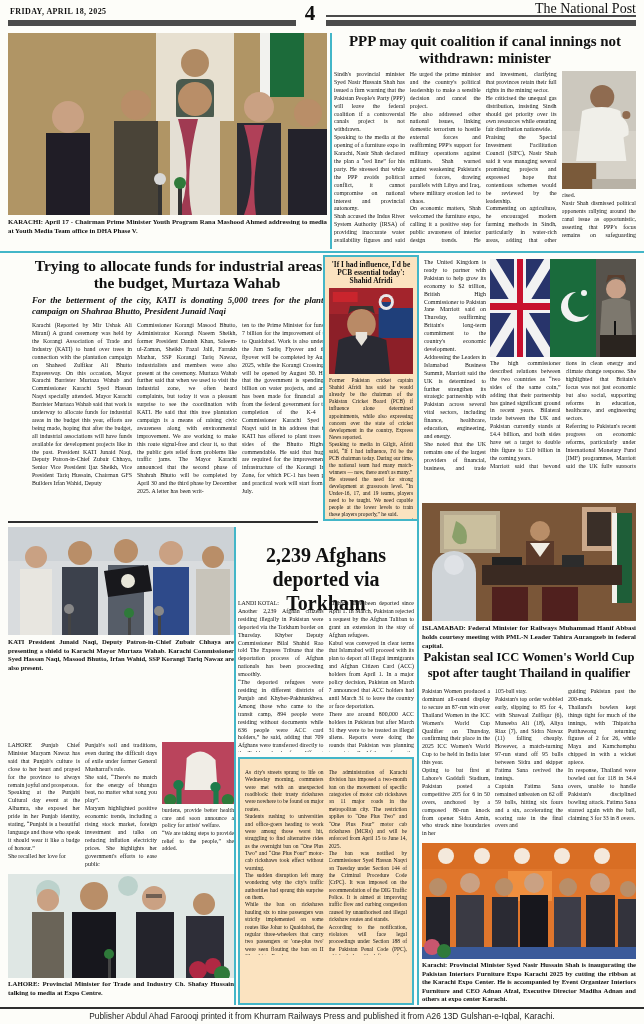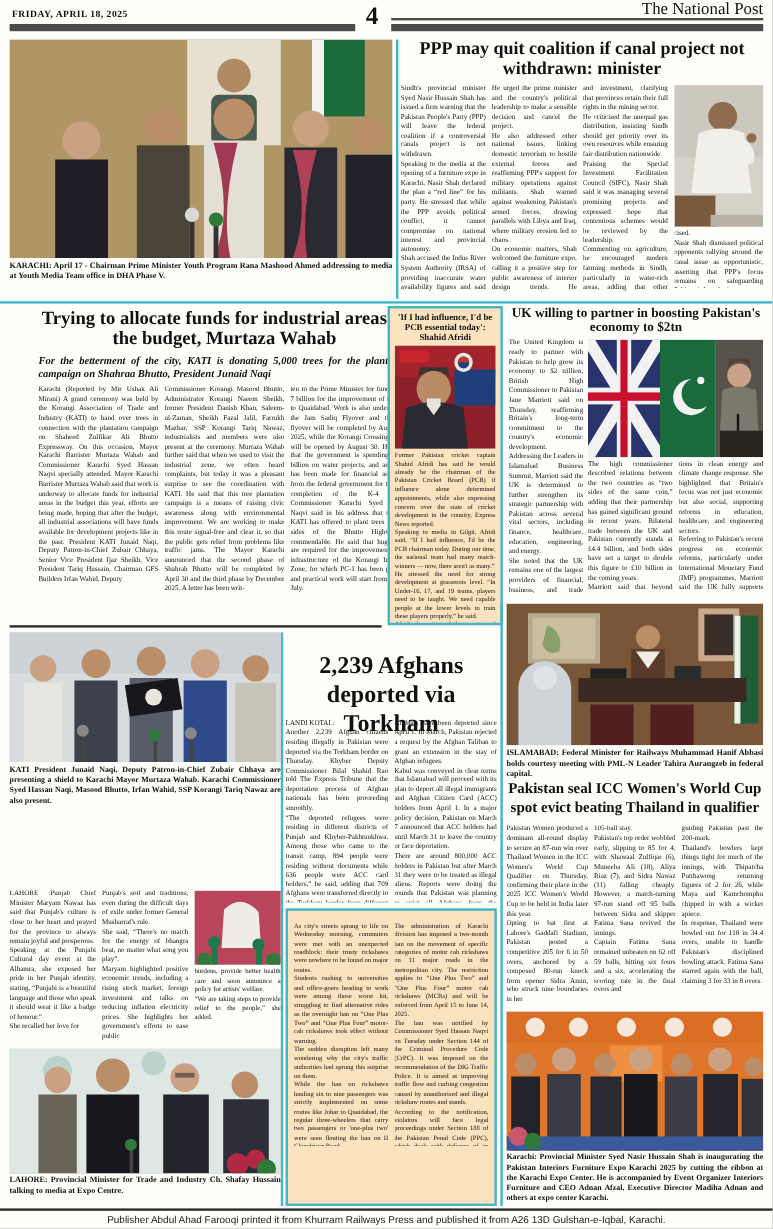--- a/index.html
+++ b/index.html
@@ -70,21 +70,21 @@
         <circle cx="152" cy="146" r="6" fill="#d8d8d8"></circle>
       <rect x="170" y="154" width="4" height="28" fill="#333"></rect>
         <circle cx="172" cy="150" r="6" fill="#2f7a3a"></circle>
     </svg>
   </div>
   <div class="abs caption" style="left:8px;top:218px;width:319px;">KARACHI: April 17 - Chairman Prime Minister Youth Program Rana Mashood Ahmed addressing to media at Youth Media Team office in DHA Phase V.</div>
 
   <div class="vline" style="left:330px;top:33px;height:216px;"></div>
 
   <div class="abs" style="left:334px;top:33px;width:302px;">
-    <div class="headline" style="font-size:15px;">PPP may quit coalition if canal project not withdrawn: minister</div>
+    <div class="headline" style="font-size:15px;">PPP may quit coalition if canal innings not withdrawn: minister</div>
     <div class="cols" style="margin-top:5px;height:172px;">
       <div class="col">Sindh's provincial minister Syed Nasir Hussain Shah has issued a firm warning that the Pakistan People's Party (PPP) will leave the federal coalition if a controversial canals project is not withdrawn.
 Speaking to the media at the opening of a furniture expo in Karachi, Nasir Shah declared the plan a “red line” for his party. He stressed that while the PPP avoids political conflict, it cannot compromise on national interest and provincial autonomy.
 Shah accused the Indus River System Authority (IRSA) of providing inaccurate water availability figures and said recent assessments show insufficient water for the proposed scheme.</div>
       <div class="col">He urged the prime minister and the country's political leadership to make a sensible decision and cancel the project.
 He also addressed other national issues, linking domestic terrorism to hostile external forces and reaffirming PPP's support for military operations against militants. Shah warned against weakening Pakistan's armed forces, drawing parallels with Libya and Iraq, where military erosion led to chaos.
 On economic matters, Shah welcomed the furniture expo, calling it a positive step for public awareness of interior design trends. He acknowledged Pakistan's mineral wealth but stressed the need for technology</div>
       <div class="col">and investment, clarifying that provinces retain their full rights in the mining sector.
 He criticised the unequal gas distribution, insisting Sindh should get priority over its own resources while ensuring fair distribution nationwide.
 Praising the Special Investment Facilitation Council (SIFC), Nasir Shah said it was managing several promising projects and expressed hope that contentious schemes would be reviewed by the leadership.
@@ -138,21 +138,20 @@
       </svg>
     </div>
     <div class="boxtext" style="margin-top:3px;height:150px;">Former Pakistan cricket captain Shahid Afridi has said he would already be the chairman of the Pakistan Cricket Board (PCB) if influence alone determined appointments, while also expressing concern over the state of cricket development in the country, Express News reported.
 Speaking to media in Gilgit, Afridi said, “If I had influence, I'd be the PCB chairman today. During our time, the national team had many match-winners — now, there aren't as many.”
 He stressed the need for strong development at grassroots level. “In Under-16, 17, and 19 teams, players need to be taught. We need capable people at the lower levels to train these players properly,” he said.
 Afridi also criticised the structure of domestic cricket and the political nature of PCB appointments. “If you hand over domestic cricket to a businessman, no one will understand it,” he remarked. “Every PCB chairman comes in on political grounds. Changing faces won't change the system.”
 Addressing local talent, Afridi said, “If there's talent in Gilgit-Baltistan, it won't go to waste.” He added that if he were to join the PCB in any capacity, it would be for the sake of Pakistan. “I don't want any contract or perks,” he stated.</div>
   </div>
 
   <div class="abs" style="left:424px;top:255px;width:212px;">
-    <div class="headline" style="font-size:11px;">UK willing to partner in boosting Pakistan's economy to $2tn</div>
     <div style="display:flex;gap:4px;margin-top:4px;height:212px;overflow:hidden;">
       <div class="col" style="flex:0 0 62px;">The United Kingdom is ready to partner with Pakistan to help grow its economy to $2 trillion, British High Commissioner to Pakistan Jane Marriott said on Thursday, reaffirming Britain's long-term commitment to the country's economic development.
 Addressing the Leaders in Islamabad Business Summit, Marriott said the UK is determined to further strengthen its strategic partnership with Pakistan across several vital sectors, including finance, healthcare, education, engineering, and energy.
 She noted that the UK remains one of the largest providers of financial, business, and trade services globally, and sees great potential in Pakistan's economy, especially given its young and dynamic population.
 “If Pakistan continues on its current path of reforms and economic stability, there's every reason to believe its economy could reach the $2 trillion mark,” Marriott said.</div>
       <div style="flex:1;overflow:hidden;">
         <div class="photo" style="height:98px;">
           <svg viewBox="0 0 146 98" preserveAspectRatio="none">
             <rect width="60" height="98" fill="#28346b"></rect>
             <path d="M0 0 L60 98 M60 0 L0 98" stroke="#f2f2f2" stroke-width="10"></path>
@@ -308,21 +307,21 @@
       <rect x="70" y="54" width="30" height="8" fill="#222"></rect>
       <path d="M10 70 a22 22 0 0 1 44 0 v48 h-44z" fill="#cfd4d8"></path>
       <circle cx="32" cy="62" r="10" fill="#dfe2e6"></circle>
       <path d="M70 84 h36 v34 h-36z" fill="#50201e"></path>
         <path d="M120 84 h36 v34 h-36z" fill="#50201e"></path>
       <rect x="140" y="52" width="22" height="12" fill="#2c2c2c"></rect>
     </svg>
   </div>
   <div class="abs caption" style="left:422px;top:624px;width:214px;">ISLAMABAD: Federal Minister for Railways Muhammad Hanif Abbasi holds courtesy meeting with PML-N Leader Tahira Aurangzeb in federal capital.</div>
 
-  <div class="abs headline" style="left:422px;top:650px;width:214px;font-size:12.5px;line-height:1.25;">Pakistan seal ICC Women's World Cup spot evict beating Thailand in qualifier</div>
+  <div class="abs headline" style="left:422px;top:650px;width:214px;font-size:12.5px;line-height:1.25;">Pakistan seal ICC Women's World Cup spot after taught Thailand in qualifier</div>
   <div class="abs" style="left:422px;top:688px;width:214px;">
     <div class="cols" style="height:152px;">
       <div class="col">Pakistan Women produced a dominant all-round display to secure an 87-run win over Thailand Women in the ICC Women's World Cup Qualifier on Thursday, confirming their place in the 2025 ICC Women's World Cup to be held in India later this year.
 Opting to bat first at Lahore's Gaddafi Stadium, Pakistan posted a competitive 205 for 6 in 50 overs, anchored by a composed 80-run knock from opener Sidra Amin, who struck nine boundaries in her</div>
       <div class="col">105-ball stay.
 Pakistan's top order wobbled early, slipping to 85 for 4, with Shawaal Zulfiqar (6), Muneeba Ali (18), Aliya Riaz (7), and Sidra Nawaz (11) falling cheaply. However, a match-turning 97-run stand off 95 balls between Sidra and skipper Fatima Sana revived the innings.
 Captain Fatima Sana remained unbeaten on 62 off 59 balls, hitting six fours and a six, accelerating the scoring rate in the final overs and</div>
       <div class="col">guiding Pakistan past the 200-mark.
 Thailand's bowlers kept things tight for much of the innings, with Thipatcha Putthawong returning figures of 2 for 26, while Maya and Kamchomphu chipped in with a wicket apiece.
 In response, Thailand were bowled out for 118 in 34.4 overs, unable to handle Pakistan's disciplined bowling attack. Fatima Sana starred again with the ball, claiming 3 for 33 in 8 overs.</div>

